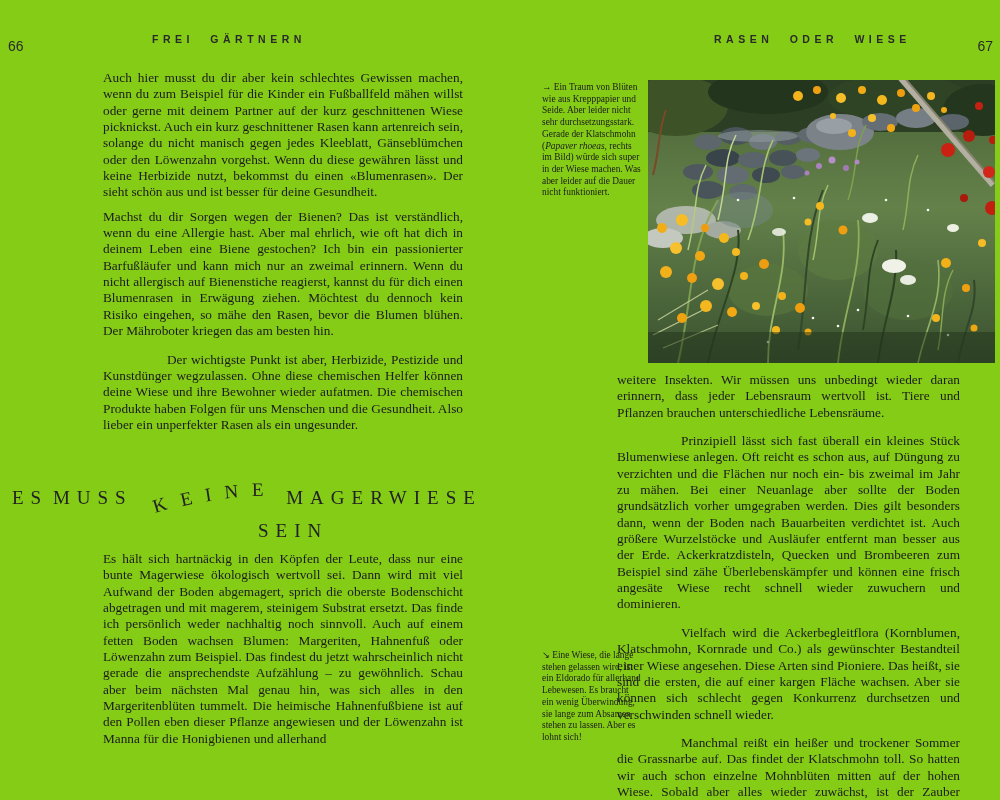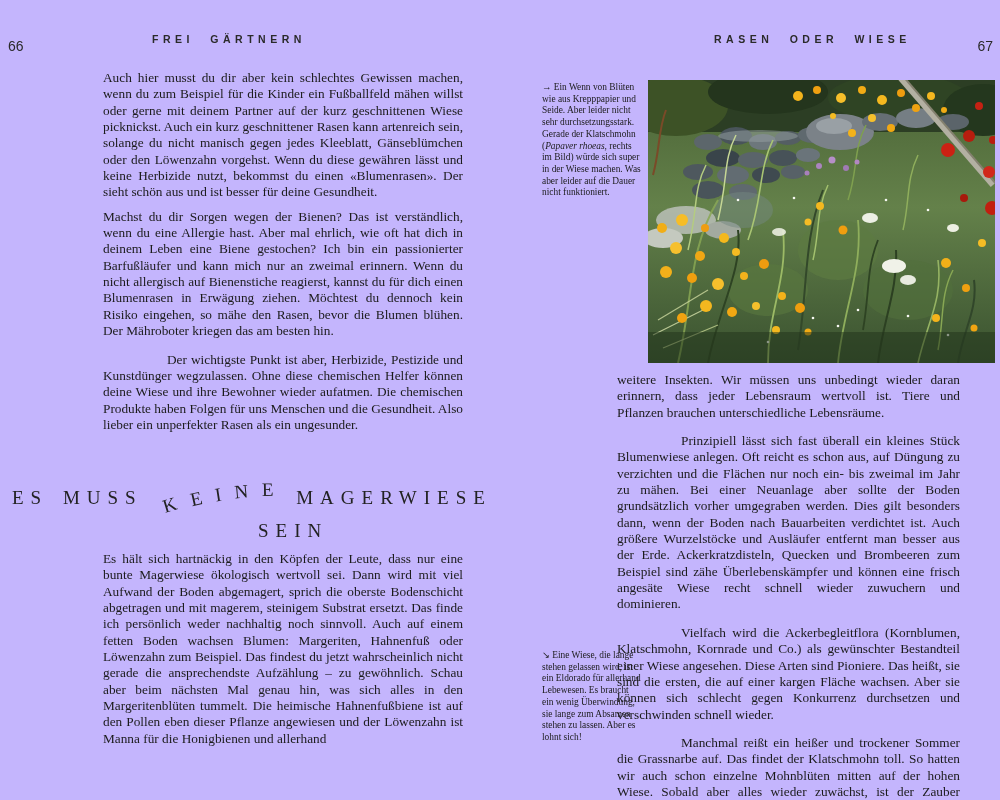--- a/index.html
+++ b/index.html
@@ -1,17 +1,17 @@
 <!DOCTYPE html>
 <html lang="de"><head>
 <meta charset="utf-8">
 <style>
   html,body{margin:0;padding:0;background:#ffffff;}
   .spread{
-    position:relative; width:1000px; height:800px; background:#c4b5fd;
+    position:relative; width:1000px; height:800px; background:#84cc16;
     font-family:"Liberation Serif", serif; color:#1b1b1b; overflow:hidden;
   }
   
   .pagenum{
     position:absolute; top:38px;
     font-family:"Liberation Sans", sans-serif; font-size:14px; color:#2a2a2a;
   }
   .pagenum.left{left:8px;}
   .pagenum.right{right:7px;}
   .runhead{
@@ -36,21 +36,21 @@
   .indent{text-indent:64px;margin-top:12px;}
   .enddash{float:right;}
 
   
   .heading{
     position:absolute; left:12px; top:487px; width:455px;
     font-size:19px; color:#222; white-space:nowrap;
   }
   .hline1{height:30px;}
   .hseg{letter-spacing:7px; display:inline-block;}
-  .hseg.w2{margin-left:10px;text-align:right;}
+  .hseg.w2{text-align:right;}
   .hseg.w4{margin-left:12px;}
   .keine{display:inline-block; margin-left:14px; margin-right:2px;}
   .keine span{display:inline-block; margin:0 4px; transform-origin:50% 80%;}
   .kl1{transform:translateY(7px) rotate(-17deg);}
   .kl2{transform:translateY(1px) rotate(-13deg);}
   .kl3{transform:translateY(-3px) rotate(-9deg);}
   .kl4{transform:translateY(-6px) rotate(-5deg);}
   .kl5{transform:translateY(-8px) rotate(-1deg);}
   .hline2{margin-left:246px; margin-top:3px; letter-spacing:7px;}
 
@@ -263,21 +263,21 @@
         <circle cx="198" cy="88" r="3" fill="#a07bb4"></circle>
           <circle cx="159" cy="93" r="2.5" fill="#a880bb"></circle>
         <circle cx="209" cy="82" r="2.5" fill="#b287c2"></circle>
       </g>
 
       <rect y="252" width="347" height="31" fill="#1f3119" opacity="0.5"></rect>
     </svg>
   </figure>
 
   <aside class="caption cap-top">
-    <span>→ Ein Wenn von Blüten wie aus Krepppapier und Seide. Aber leider nicht sehr durchsetzungsstark. Gerade der Klatschmohn (</span><i>Papaver rhoeas</i><span>, rechts im Bild) würde sich super in der Wiese machen. Was aber leider auf die Dauer nicht funktioniert.</span>
+    <span>→ Ein Traum von Blüten wie aus Krepppapier und Seide. Aber leider nicht sehr durchsetzungsstark. Gerade der Klatschmohn (</span><i>Papaver rhoeas</i><span>, rechts im Bild) würde sich super in der Wiese machen. Was aber leider auf die Dauer nicht funktioniert.</span>
   </aside>
 
   <aside class="caption cap-bottom">↘ Eine Wiese, die lange stehen gelassen wird, ist ein Eldorado für allerhand Lebewesen. Es braucht ein wenig Überwindung, sie lange zum Absamen stehen zu lassen. Aber es lohnt sich!</aside>
 
   <div class="col rightcol">
     <p class="para">weitere Insekten. Wir müssen uns unbedingt wieder daran erinnern, dass jeder Lebensraum wertvoll ist. Tiere und Pflanzen brauchen unterschiedliche Lebensräume.</p>
     <p class="para indent">Prinzipiell lässt sich fast überall ein kleines Stück Blumenwiese anlegen. Oft reicht es schon aus, auf Düngung zu verzichten und die Flächen nur noch ein- bis zweimal im Jahr zu mähen. Bei einer Neuanlage aber sollte der Boden grundsätzlich vorher umgegraben werden. Dies gilt besonders dann, wenn der Boden nach Bauarbeiten verdichtet ist. Auch größere Wurzelstöcke und Ausläufer entfernt man besser aus der Erde. Ackerkratzdisteln, Quecken und Brombeeren zum Beispiel sind zähe Überlebenskämpfer und können eine frisch angesäte Wiese recht schnell wieder zuwuchern und dominieren.</p>
     <p class="para indent">Vielfach wird die Ackerbegleitflora (Kornblumen, Klatschmohn, Kornrade und Co.) als gewünschter Bestandteil einer Wiese angesehen. Diese Arten sind Pioniere. Das heißt, sie sind die ersten, die auf einer kargen Fläche wachsen. Aber sie können sich schlecht gegen Konkurrenz durchsetzen und verschwinden schnell wieder.</p>
     <p class="para indent">
       <span>Manchmal reißt ein heißer und trockener Sommer die Grassnarbe auf. Das findet der Klatschmohn toll. So hatten wir auch schon einzelne Mohnblüten mitten auf der hohen Wiese. Sobald aber alles wieder zuwächst, ist der Zauber vorbei.</span>

